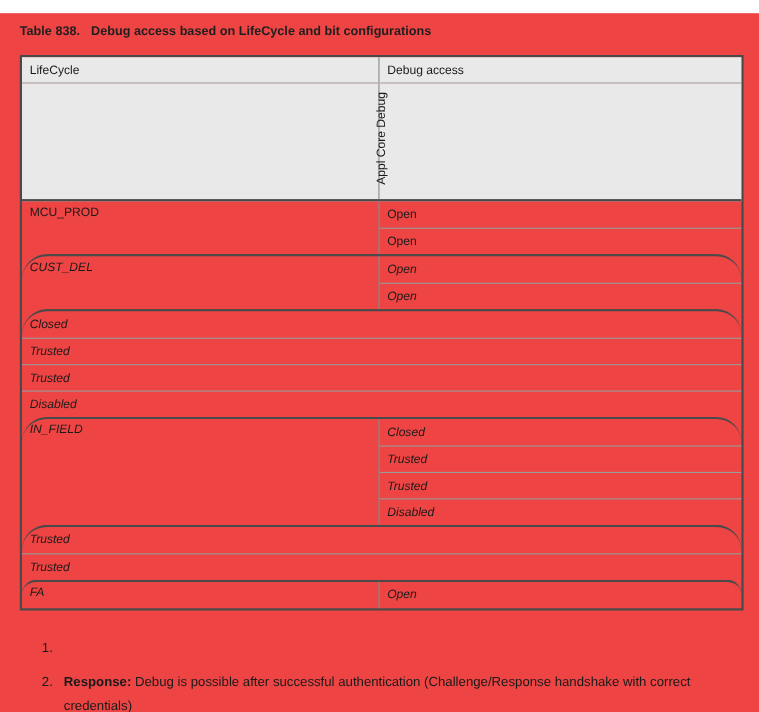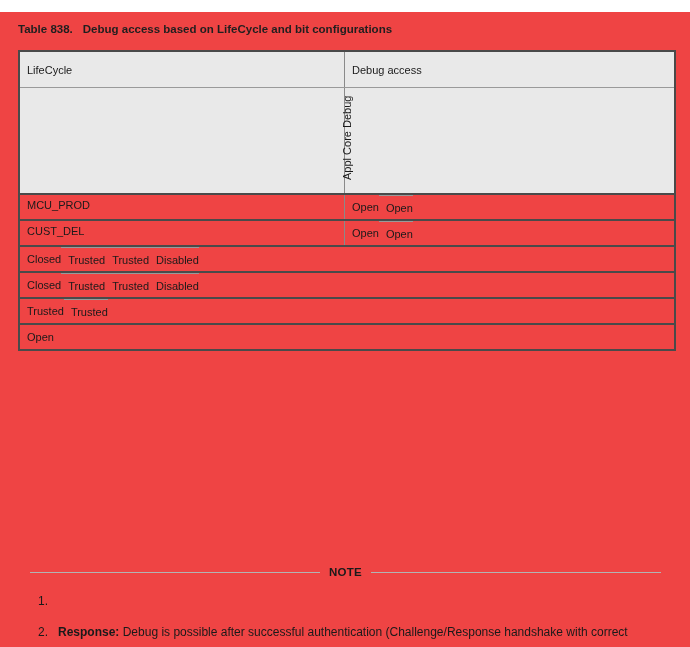--- a/index.html
+++ b/index.html
@@ -33,21 +33,21 @@
   .dtable {
     position: absolute;
     left: 18px;
     top: 38px;
     width: 658px;
     border: 2px solid var(--border-dark, #4a4a4a);
     font-size: 11px;
   }
   .thead-row1 {
     display: flex;
-    height: 36px;
+    height: 24px;
     background: var(--header-bg, #e9e9e9);
     border-bottom: 1px solid var(--border-light, #9a9a9a);
   }
   .thead-row1 .hcell {
     display: flex;
     align-items: center;
     padding-left: 7px;
   }
   .hcell-1 { width: 325px; border-right: 1px solid var(--border-mid, #8a8a8a); }
   .hcell-2 { flex: 1; text-align: center; }
@@ -61,28 +61,28 @@
   .rcell { flex: 1; position: relative; }
   .rot {
     position: absolute;
     left: 8px;
     bottom: 13px;
     transform-origin: 0 100%;
     transform: rotate(-90deg);
     white-space: nowrap;
   }
 
-  .group { display: flex; }
-  .group + .group { border-top: 2px solid var(--border-dark, #4a4a4a); }
+  .group { display: flex; border-radius: 23px; }
+  .group + .group { border-top: 2px solid var(--border-dark, #4a4a4a); font-style: italic; }
   .gcell {
     width: 325px;
     border-right: 1px solid var(--border-mid, #8a8a8a);
     padding: 4px 0 0 7px;
   }
-  .vals { flex: 1; display: flex; flex-direction: row; }
+  .vals { flex: 1; display: flex; flex-direction: column; justify-content: space-between; }
   .vcell {
     height: 24px;
     display: flex;
     align-items: center;
     padding-left: 7px;
   }
   .vcell + .vcell { border-top: 1px solid var(--border-light, #9a9a9a); }
 
   
   .note-block {
@@ -164,47 +164,44 @@
         </div>
         <div class="group">
           <div class="vals">
             <div class="vcell">Closed</div>
             <div class="vcell">Trusted</div>
             <div class="vcell">Trusted</div>
             <div class="vcell">Disabled</div>
           </div>
         </div>
         <div class="group">
+          <div class="gcell">IN_FIELD</div>
           <div class="vals">
             <div class="vcell">Closed</div>
             <div class="vcell">Trusted</div>
             <div class="vcell">Trusted</div>
             <div class="vcell">Disabled</div>
           </div>
         </div>
         <div class="group">
           <div class="vals">
             <div class="vcell">Trusted</div>
             <div class="vcell">Trusted</div>
           </div>
         </div>
         <div class="group">
+          <div class="gcell">FA</div>
           <div class="vals">
             <div class="vcell">Open</div>
           </div>
         </div>
       </div>
   </div>
 
   <div class="note-block">
-    <div class="note-divider">
-      <span class="line"></span>
-      <span class="note-word">NOTE</span>
-      <span class="line"></span>
-    </div>
     <div class="note-list">
         <div class="note-item">
           <div class="num">1.</div>
         </div>
         <div class="note-item">
           <div class="num">2.</div>
           <div class="ntext"><span class="term">Response:</span> Debug is possible after successful authentication (Challenge/Response handshake with correct credentials)</div>
         </div>
       </div>
   </div>

